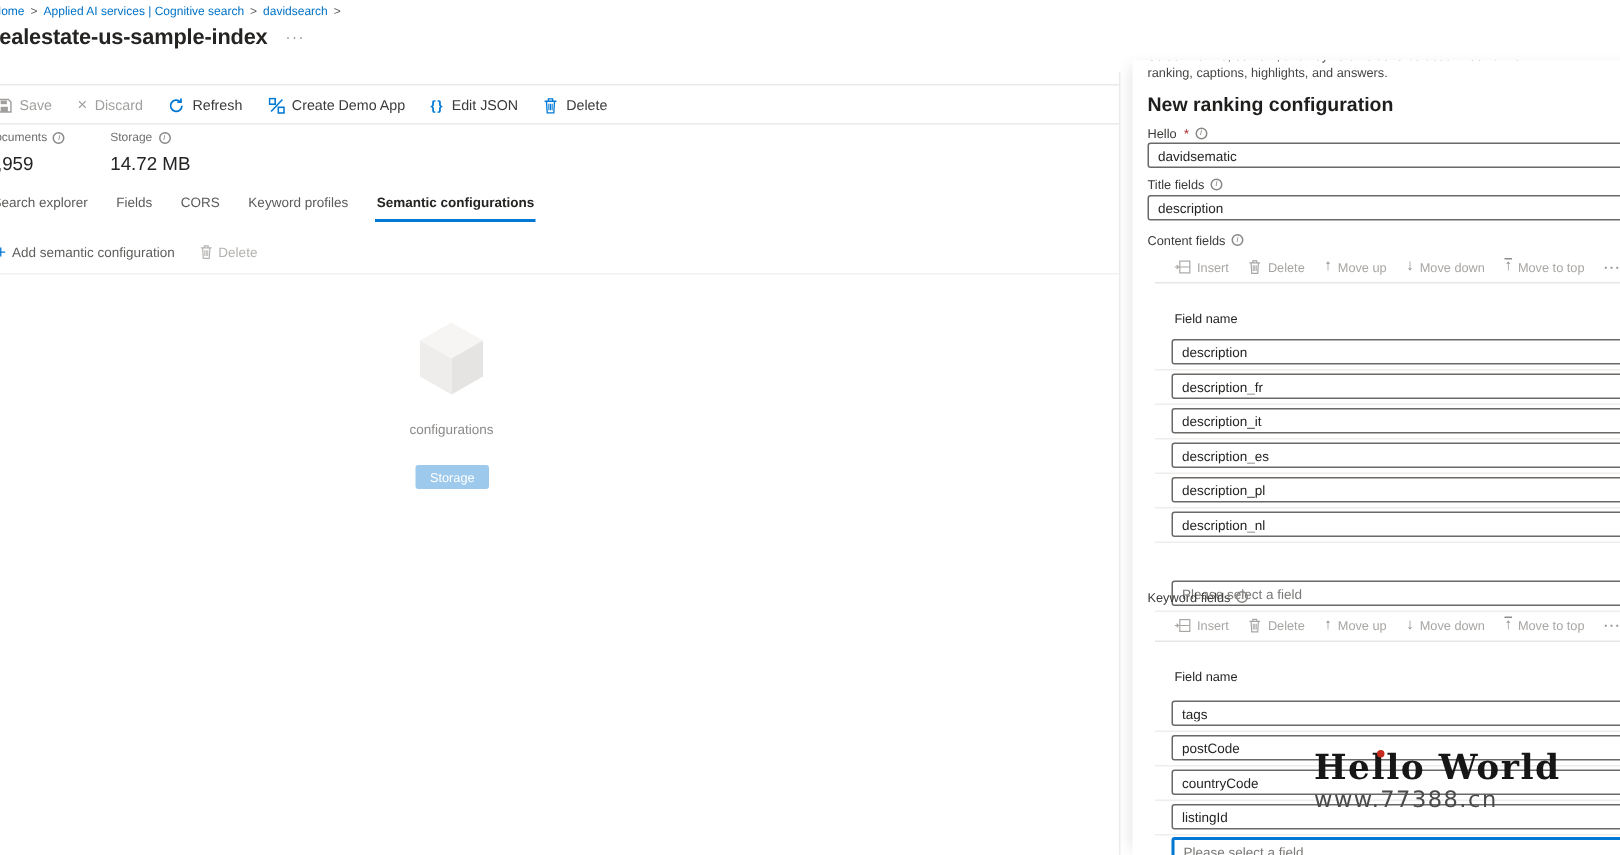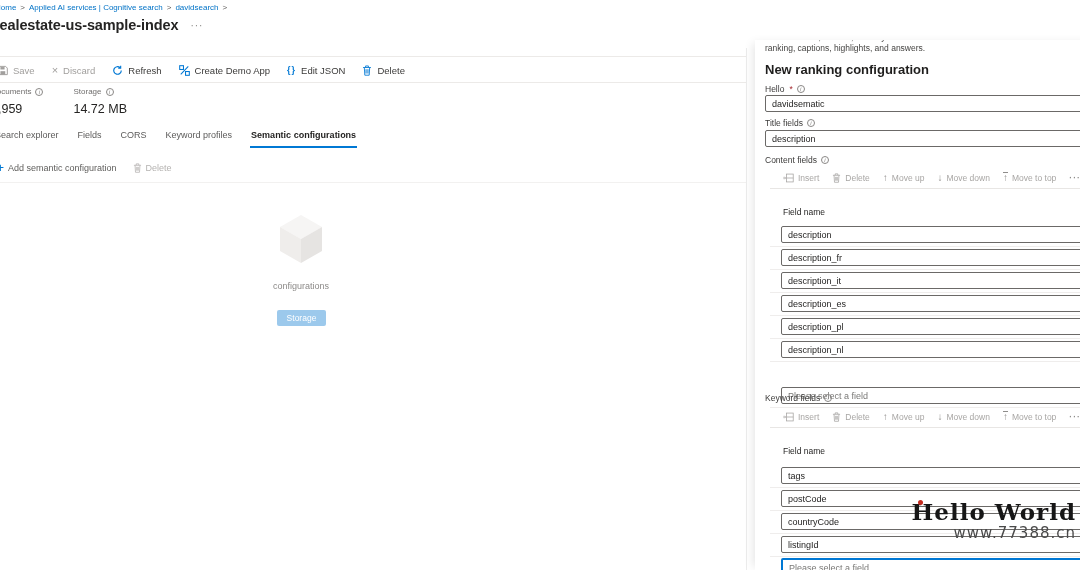--- a/index.html
+++ b/index.html
@@ -78,21 +78,21 @@
   .more-dots { color:#8f8d8b; letter-spacing:1px; font-weight:700; }
   .pdiv { left:15px; width:330px; height:1px; background:#e8e6e4; }
   .fhdr { left:28px; font-size:8.5px; font-weight:400; color:#252423; }
   .rows { left:26px; width:316px; }
   .frow { position:relative; height:17px; margin-bottom:6px; }
   .frow::after { content:""; position:absolute; left:-11px; bottom:-4px; width:345px; height:1px; background:#efedec; }
   .frow .pinput { position:absolute; left:0; top:0; width:330px; }
   .frow .pinput.focused { border:2px solid #0078d4; height:19px; }
 
   
-  .watermark { left:876px; top:499px; width:200px; text-align:right; z-index:50; pointer-events:none; }
+  .watermark { left:876px; top:499px; width:200px; text-align:left; z-index:50; pointer-events:none; }
   .wm1 { font-family:"DejaVu Serif", serif; font-weight:700; font-size:23px; line-height:26px;
          color:#161616; letter-spacing:1px; position:relative; }
   .wm-dot { position:absolute; left:42px; top:1px; width:5px; height:5px; background:#c42a1e; border-radius:50%; }
   .wm2 { font-family:"DejaVu Sans", sans-serif; font-size:15px; color:#4a4a4a; letter-spacing:1px; line-height:17px; }
 </style>
 </head>
 <body>
 
 <div class="abs breadcrumb">
   <a>Home</a><span class="crumb-sep">&gt;</span><a>Applied AI services | Cognitive search</a><span class="crumb-sep">&gt;</span><a>davidsearch</a><span class="crumb-sep">&gt;</span>

